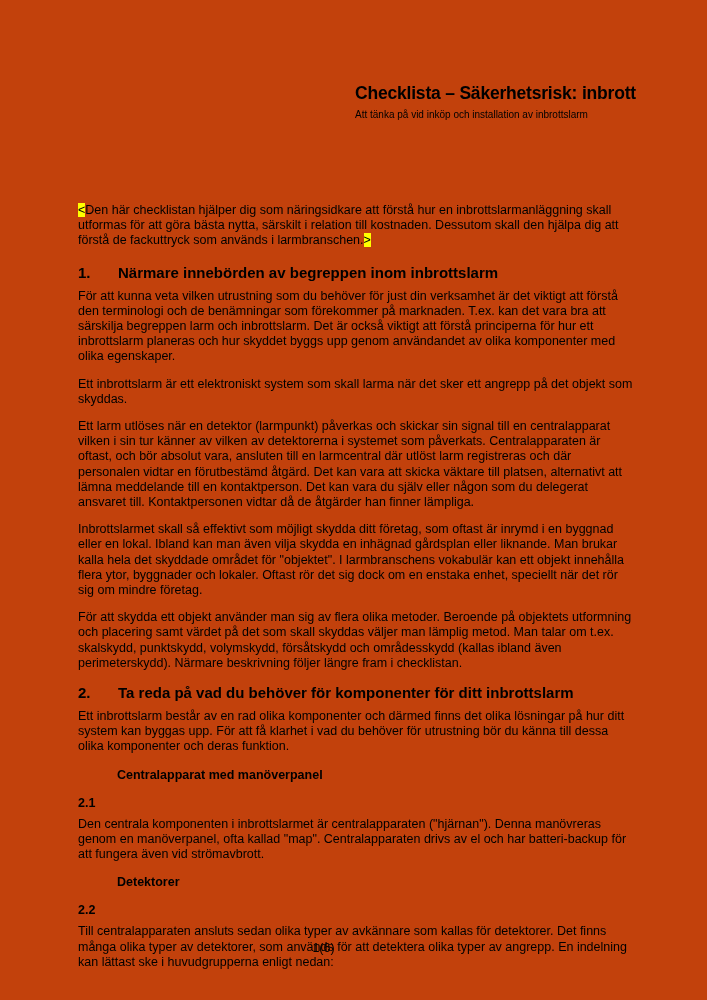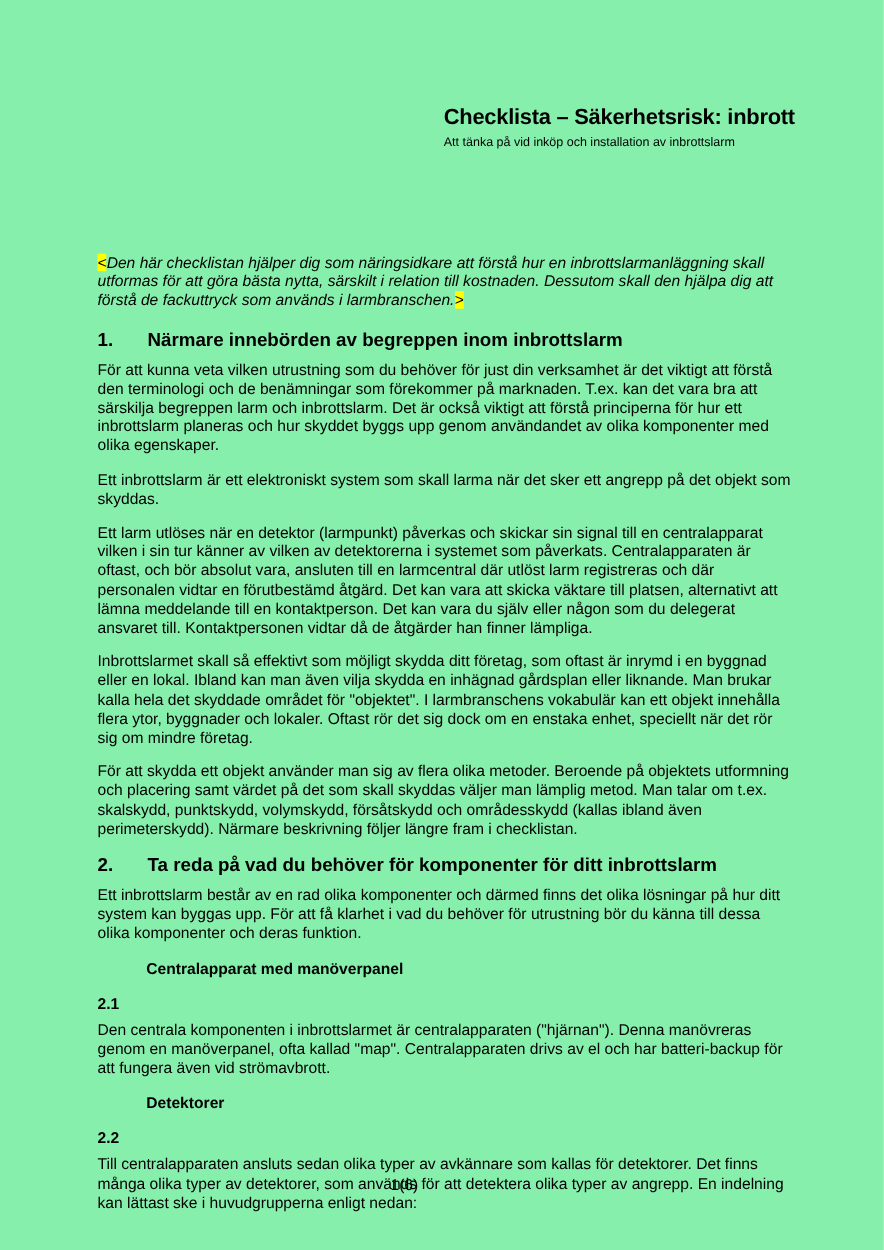--- a/index.html
+++ b/index.html
@@ -8,21 +8,21 @@
     width: 707px;
     height: 1000px;
     position: relative;
     font-family: "Liberation Sans", sans-serif;
     color: #000000;
     overflow: hidden;
   }
   .page {
     position: absolute;
     inset: 0;
-    background: #86efac;
+    background: #c2410c;
   }
   .title-block {
     position: absolute;
     left: 355px;
     top: 83px;
     width: 300px;
   }
   .doc-title {
     font-size: 17.5px;
     font-weight: 700;
@@ -39,21 +39,20 @@
   .content {
     position: absolute;
     left: 78px;
     top: 203px;
     width: 558px;
     font-size: 12.5px;
     line-height: 15.2px;
   }
   .content p { margin: 0 0 12px 0; }
   .intro {
-    font-style: italic;
     margin-bottom: 14px !important;
   }
   .hl { background: #ffff00; }
   .h1 {
     display: flex;
     font-size: 15px;
     font-weight: 700;
     line-height: 19px;
     margin: 10px 0 7px 0;
   }

